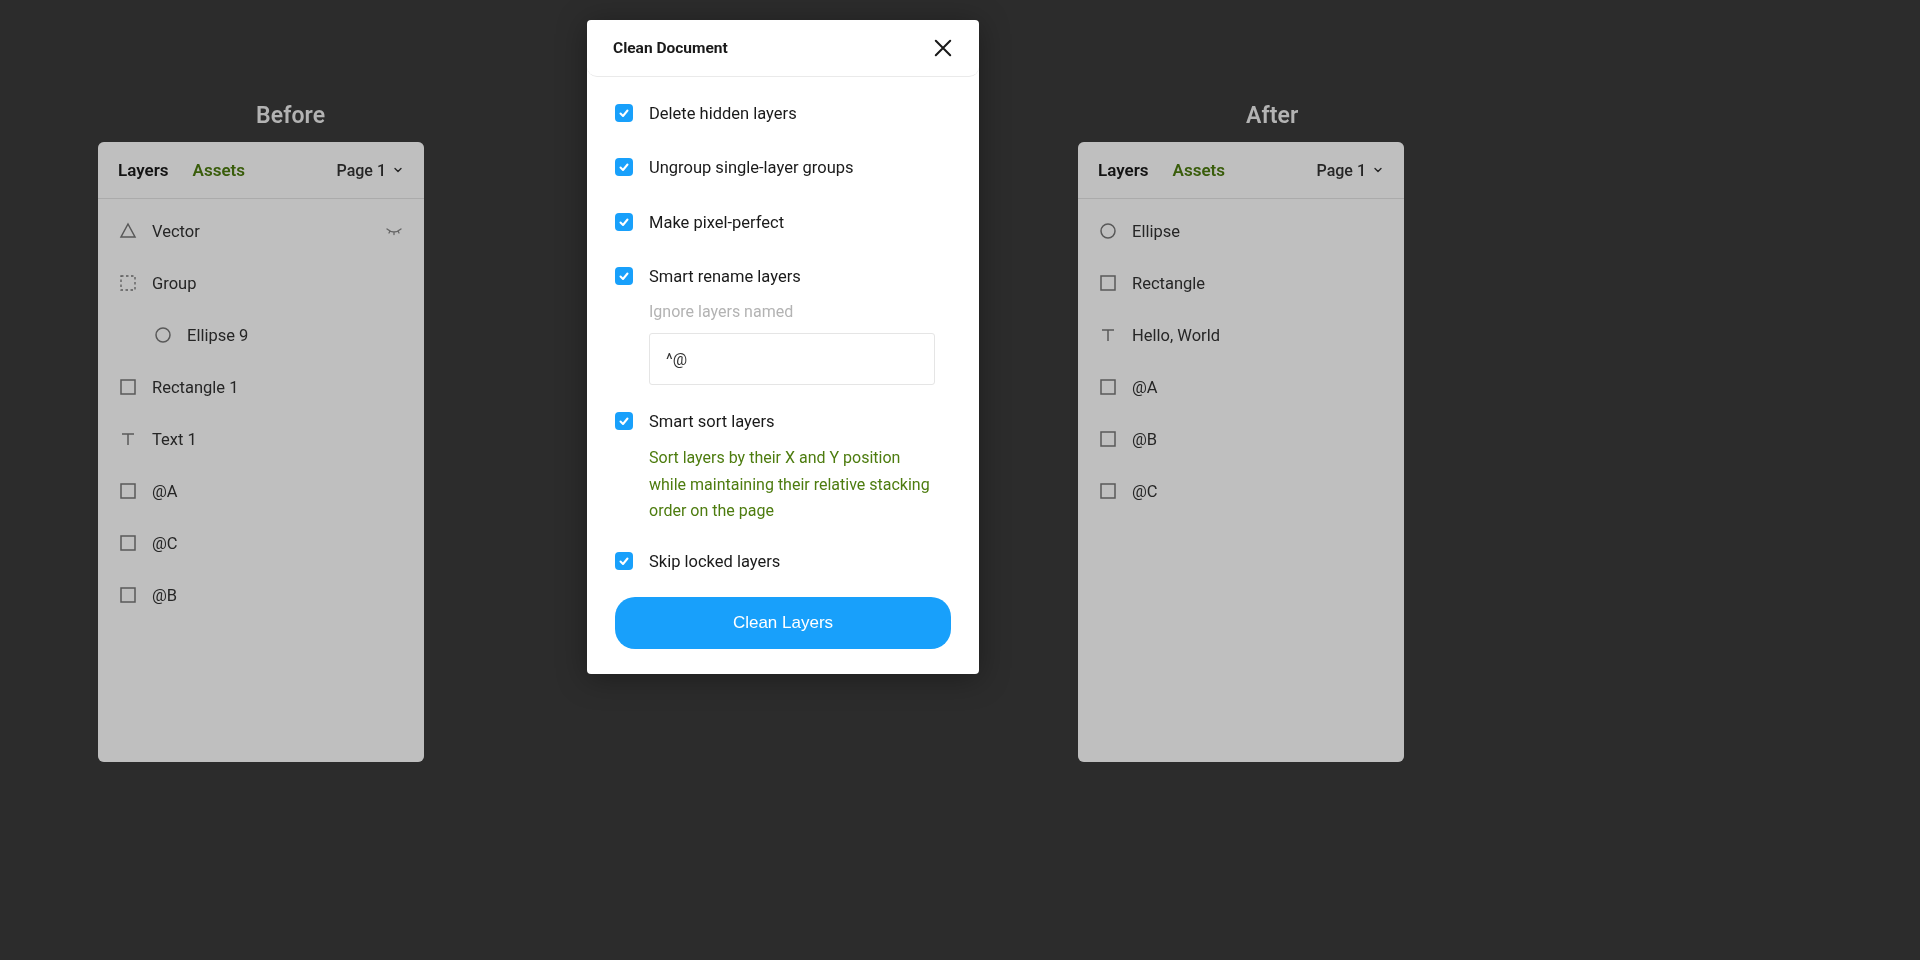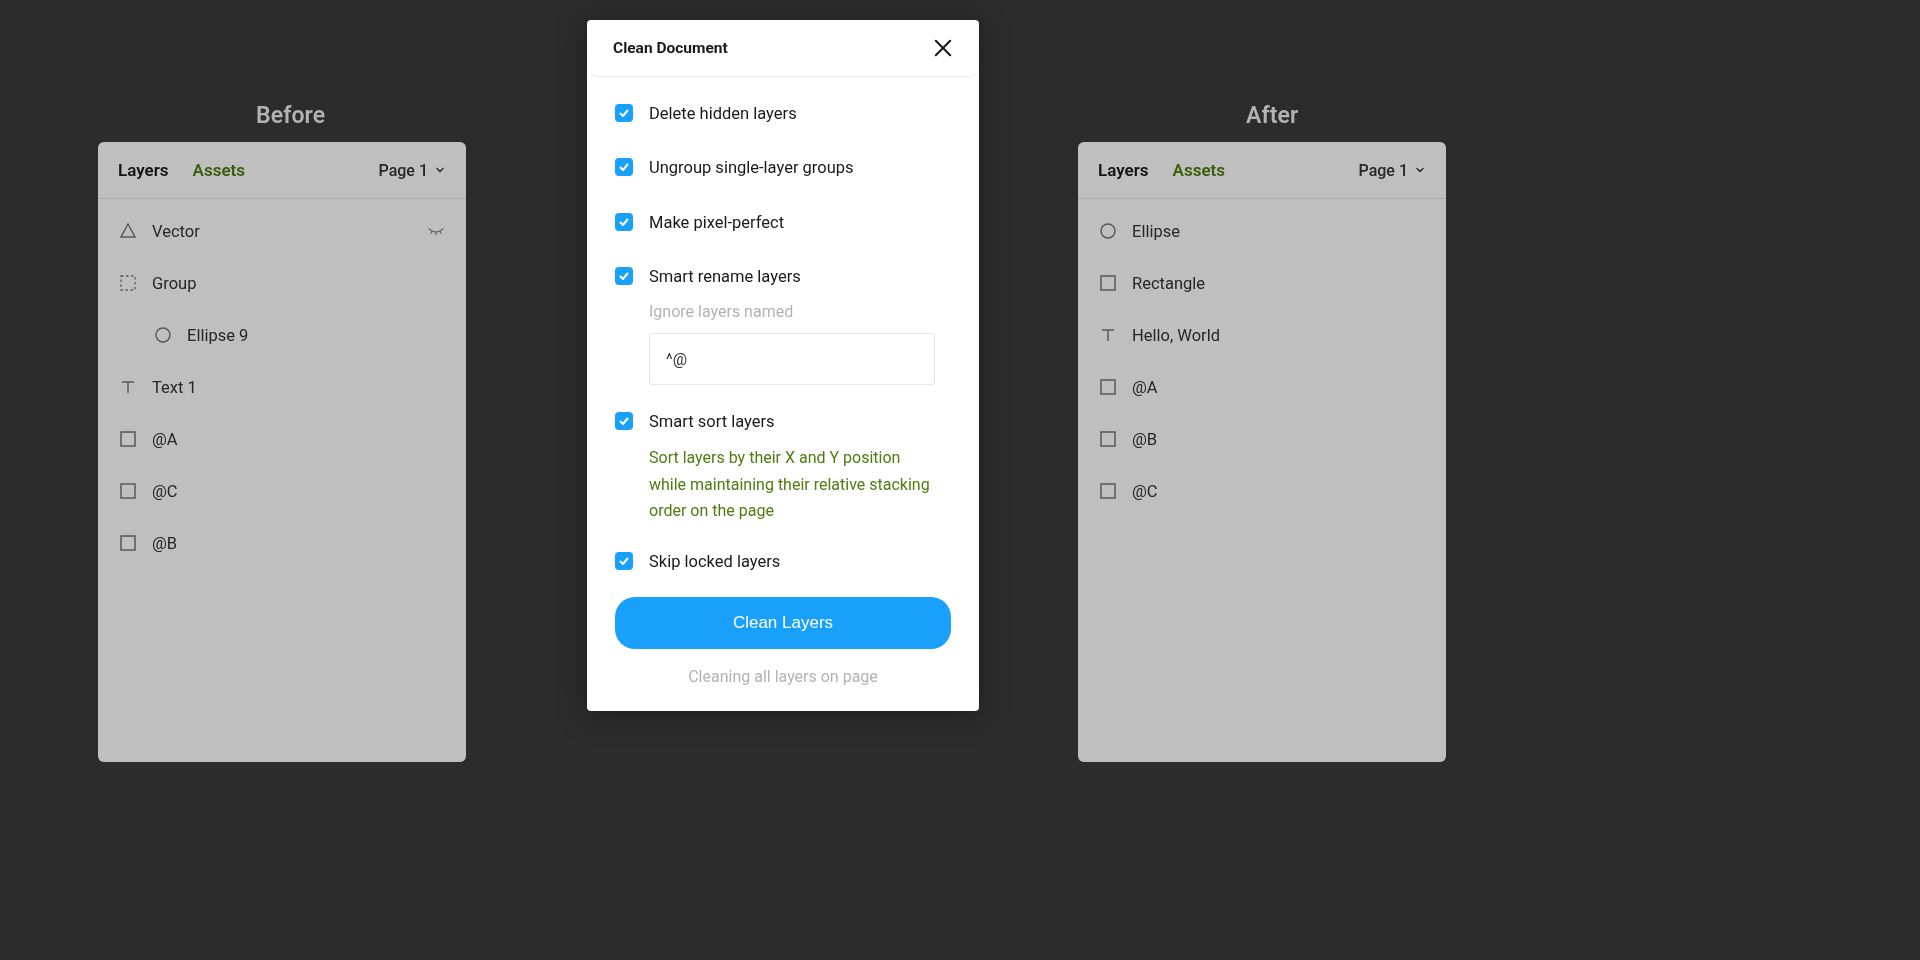--- a/index.html
+++ b/index.html
@@ -27,21 +27,21 @@
     color: #b3b3b3;
     letter-spacing: 0.1px;
   }
   .col-label.before { left: 256px; }
   .col-label.after  { left: 1246px; }
 
   
   .layer-panel {
     position: absolute;
     top: 142px;
-    width: 368px;
+    width: 326px;
     height: 620px;
     background: #ffffff;
     border-radius: 6px;
     overflow: hidden;
   }
   .layer-panel.before { left: 98px; }
   .layer-panel.after  { left: 1078px; }
 
   
   .layer-panel::after {
@@ -283,20 +283,28 @@
           <span class="icon">
             <svg viewBox="0 0 20 20">
               <use href="#i-circle"></use>
             </svg>
           </span>
           <span class="name">Ellipse 9</span>
         </div>
         <div class="layer-row">
           <span class="icon">
             <svg viewBox="0 0 20 20">
+              <use href="#i-square"></use>
+            </svg>
+          </span>
+          <span class="name">Rectangle 1</span>
+        </div>
+        <div class="layer-row">
+          <span class="icon">
+            <svg viewBox="0 0 20 20">
               <use href="#i-text"></use>
             </svg>
           </span>
           <span class="name">Text 1</span>
         </div>
         <div class="layer-row">
           <span class="icon">
             <svg viewBox="0 0 20 20">
               <use href="#i-square"></use>
             </svg>
@@ -455,16 +463,15 @@
             <svg viewBox="0 0 12 12">
               <use href="#i-check"></use>
             </svg>
           </div>
         <div class="lbl">Skip locked layers</div>
       </div>
 
     </div>
 
     <button class="big-btn">Clean Layers</button>
-    <div class="hint">Cleaning all layers on page</div>
   </div>
 
 </div>
 
 </body></html>

